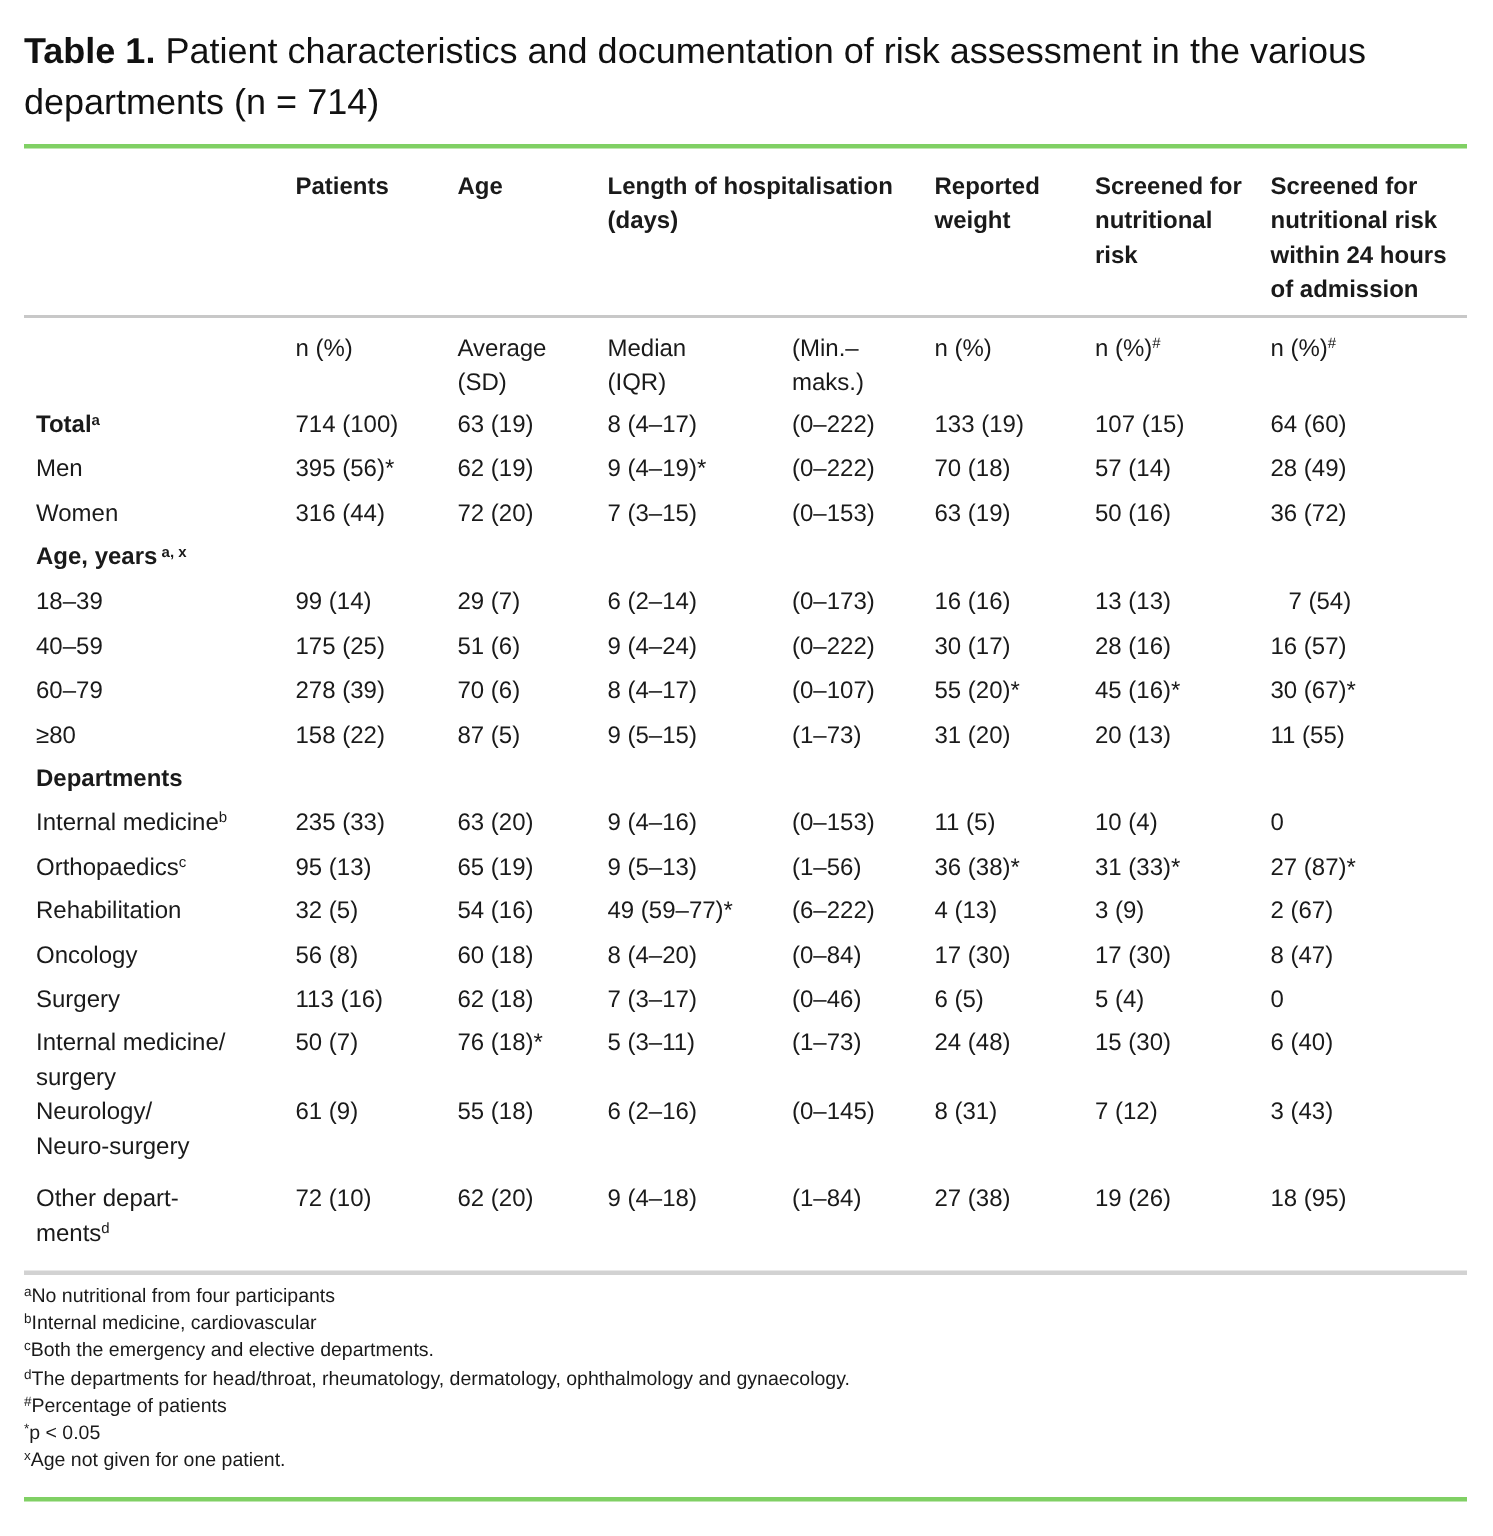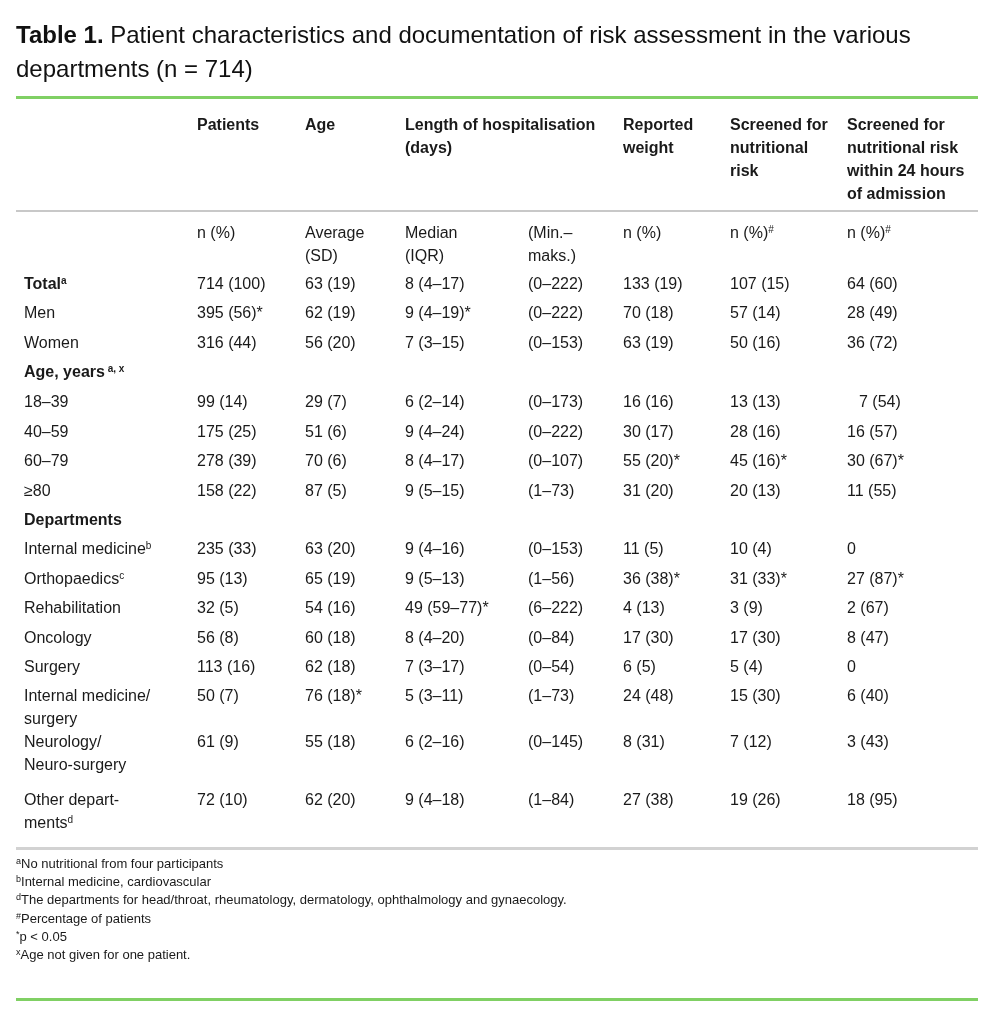--- a/index.html
+++ b/index.html
@@ -73,21 +73,21 @@
       <div class="cell" style="left: 305px; top: 301px;">62 (19)</div>
       <div class="cell" style="left: 405px; top: 301px;">9 (4–19)*</div>
       <div class="cell" style="left: 528px; top: 301px;">(0–222)</div>
       <div class="cell" style="left: 623px; top: 301px;">70 (18)</div>
       <div class="cell" style="left: 730px; top: 301px;">57 (14)</div>
       <div class="cell" style="left: 847px; top: 301px;">28 (49)</div>
     </div>
     <div>
       <div class="cell" style="left: 24px; top: 331px;"><span>Women</span></div>
       <div class="cell" style="left: 197px; top: 331px;">316 (44)</div>
-      <div class="cell" style="left: 305px; top: 331px;">56 (20)</div>
+      <div class="cell" style="left: 305px; top: 331px;">72 (20)</div>
       <div class="cell" style="left: 405px; top: 331px;">7 (3–15)</div>
       <div class="cell" style="left: 528px; top: 331px;">(0–153)</div>
       <div class="cell" style="left: 623px; top: 331px;">63 (19)</div>
       <div class="cell" style="left: 730px; top: 331px;">50 (16)</div>
       <div class="cell" style="left: 847px; top: 331px;">36 (72)</div>
     </div>
     <div>
       <div class="cell" style="left: 24px; top: 360px; font-weight: bold;"><span>Age, years</span><sup> a, x</sup></div>
     </div>
     <div>
@@ -171,21 +171,21 @@
       <div class="cell" style="left: 528px; top: 626px;">(0–84)</div>
       <div class="cell" style="left: 623px; top: 626px;">17 (30)</div>
       <div class="cell" style="left: 730px; top: 626px;">17 (30)</div>
       <div class="cell" style="left: 847px; top: 626px;">8 (47)</div>
     </div>
     <div>
       <div class="cell" style="left: 24px; top: 655px;"><span>Surgery</span></div>
       <div class="cell" style="left: 197px; top: 655px;">113 (16)</div>
       <div class="cell" style="left: 305px; top: 655px;">62 (18)</div>
       <div class="cell" style="left: 405px; top: 655px;">7 (3–17)</div>
-      <div class="cell" style="left: 528px; top: 655px;">(0–54)</div>
+      <div class="cell" style="left: 528px; top: 655px;">(0–46)</div>
       <div class="cell" style="left: 623px; top: 655px;">6 (5)</div>
       <div class="cell" style="left: 730px; top: 655px;">5 (4)</div>
       <div class="cell" style="left: 847px; top: 655px;">0</div>
     </div>
     <div>
       <div class="cell" style="left: 24px; top: 684px;"><span>Internal medicine/</span><br><span>surgery</span></div>
       <div class="cell" style="left: 197px; top: 684px;">50 (7)</div>
       <div class="cell" style="left: 305px; top: 684px;">76 (18)*</div>
       <div class="cell" style="left: 405px; top: 684px;">5 (3–11)</div>
       <div class="cell" style="left: 528px; top: 684px;">(1–73)</div>
@@ -213,19 +213,20 @@
       <div class="cell" style="left: 730px; top: 788px;">19 (26)</div>
       <div class="cell" style="left: 847px; top: 788px;">18 (95)</div>
     </div>
   </div>
 
 <div class="rule-grey thick" style="top:847px;"></div>
 
 <div class="footnotes" id="footnotes">
     <div><sup>a</sup><span>No nutritional from four participants</span></div>
     <div><sup>b</sup><span>Internal medicine, cardiovascular</span></div>
+    <div><sup>c</sup><span>Both the emergency and elective departments.</span></div>
     <div><sup>d</sup><span>The departments for head/throat, rheumatology, dermatology, ophthalmology and gynaecology.</span></div>
     <div><sup>#</sup><span>Percentage of patients</span></div>
     <div><sup>*</sup><span>p &lt; 0.05</span></div>
     <div><sup>x</sup><span>Age not given for one patient.</span></div>
   </div>
 
 <div class="rule-green" style="top:998px;"></div>
 
 </body></html>

